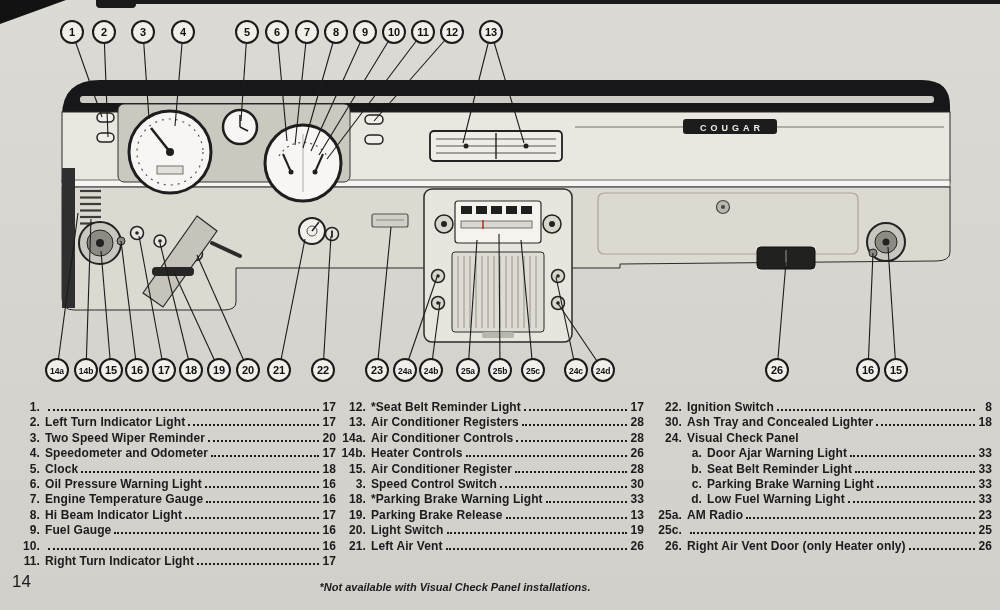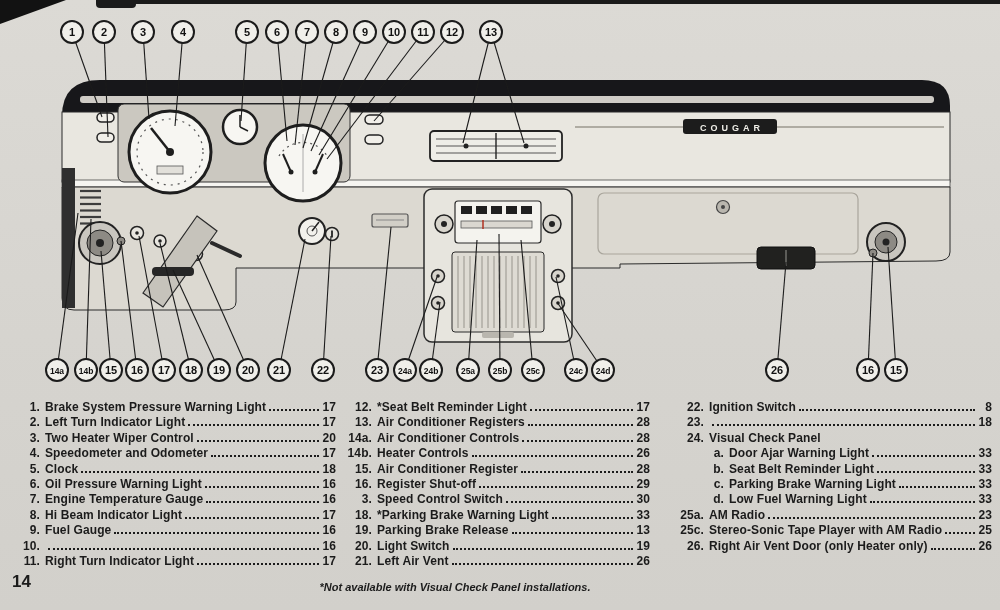--- a/index.html
+++ b/index.html
@@ -21,34 +21,34 @@
   .callout-circle{fill:#f0efea;stroke:#1b1b1b;stroke-width:2;}
   .callout-text{font-family:"Liberation Sans",sans-serif;font-weight:700;font-size:11px;
     text-anchor:middle;fill:#111;}
   .callout-text.small{font-size:8.5px;}
   .nameplate-text{font-family:"Liberation Sans",sans-serif;font-weight:700;font-size:9px;
     letter-spacing:4px;text-anchor:middle;fill:#efeee8;}
   
   .legend{position:absolute;top:400px;left:10px;right:8px;display:flex;}
   .legend-col{box-sizing:border-box;}
   .legend-col[data-col="0"]{flex:0 0 326px;}
-  .legend-col[data-col="1"]{flex:0 0 308px;margin-left:6px;}
-  .legend-col[data-col="2"]{flex:1 1 auto;margin-left:24px;}
+  .legend-col[data-col="1"]{flex:0 0 308px;}
+  .legend-col[data-col="2"]{flex:1 1 auto;margin-left:8px;}
   .legend-row{display:flex;align-items:baseline;height:15.4px;
     font-size:12px;font-weight:700;letter-spacing:.1px;white-space:nowrap;}
   .legend-row .num{flex:0 0 30px;text-align:right;padding-right:5px;}
   .legend-row.indent{padding-left:36px;}
   .legend-row.indent .num{flex:0 0 14px;}
   .legend-row .label{flex:0 0 auto;}
   .legend-row .leader{flex:1 1 auto;min-width:8px;border-bottom:2px dotted #1b1b1b;
     margin:0 3px 3px 3px;}
   .legend-row .pg{flex:0 0 auto;min-width:14px;text-align:right;}
   .footnote{position:absolute;top:581px;left:0;right:90px;text-align:center;
     font-size:11px;font-style:italic;font-weight:700;}
-  .page-number{position:absolute;top:572px;left:12px;font-size:17px;font-weight:700;}
+  .page-number{position:absolute;top:572px;left:12px;font-size:17px;font-weight:400;}
 </style>
 </head>
 <body>
 
 <div class="page">
 
   <div class="scan-top"></div>
   <div class="scan-bump"></div>
   <div class="scan-corner"></div>
 
@@ -410,33 +410,32 @@
             <text x="896" y="370" dy="3.5" class="callout-text">15</text>
           </g>
         </g>
     </svg>
   </div>
 
   <div class="legend">
     <div class="legend-col" data-col="0">
         <div class="legend-row">
           <span class="num">1.</span>
-          <span class="label">Brake System Pressure Warning Light</span>
           <span class="leader"></span>
           <span class="pg">17</span>
         </div>
         <div class="legend-row">
           <span class="num">2.</span>
           <span class="label">Left Turn Indicator Light</span>
           <span class="leader"></span>
           <span class="pg">17</span>
         </div>
         <div class="legend-row">
           <span class="num">3.</span>
-          <span class="label">Two Heater Wiper Control</span>
+          <span class="label">Two Speed Wiper Reminder</span>
           <span class="leader"></span>
           <span class="pg">20</span>
         </div>
         <div class="legend-row">
           <span class="num">4.</span>
           <span class="label">Speedometer and Odometer</span>
           <span class="leader"></span>
           <span class="pg">17</span>
         </div>
         <div class="legend-row">
@@ -506,26 +505,20 @@
           <span class="leader"></span>
           <span class="pg">26</span>
         </div>
         <div class="legend-row">
           <span class="num">15.</span>
           <span class="label">Air Conditioner Register</span>
           <span class="leader"></span>
           <span class="pg">28</span>
         </div>
         <div class="legend-row">
-          <span class="num">16.</span>
-          <span class="label">Register Shut-off</span>
-          <span class="leader"></span>
-          <span class="pg">29</span>
-        </div>
-        <div class="legend-row">
           <span class="num">3.</span>
           <span class="label">Speed Control Switch</span>
           <span class="leader"></span>
           <span class="pg">30</span>
         </div>
         <div class="legend-row">
           <span class="num">18.</span>
           <span class="label">*Parking Brake Warning Light</span>
           <span class="leader"></span>
           <span class="pg">33</span>
@@ -550,21 +543,22 @@
         </div>
       </div>
     <div class="legend-col" data-col="2">
         <div class="legend-row">
           <span class="num">22.</span>
           <span class="label">Ignition Switch</span>
           <span class="leader"></span>
           <span class="pg">8</span>
         </div>
         <div class="legend-row">
-          <span class="num">23.</span>
+          <span class="num">30.</span>
+          <span class="label">Ash Tray and Concealed Lighter</span>
           <span class="leader"></span>
           <span class="pg">18</span>
         </div>
         <div class="legend-row">
           <span class="num">24.</span>
           <span class="label">Visual Check Panel</span>
         </div>
         <div class="legend-row indent">
           <span class="num">a.</span>
           <span class="label">Door Ajar Warning Light</span>
@@ -590,21 +584,20 @@
           <span class="pg">33</span>
         </div>
         <div class="legend-row">
           <span class="num">25a.</span>
           <span class="label">AM Radio</span>
           <span class="leader"></span>
           <span class="pg">23</span>
         </div>
         <div class="legend-row">
           <span class="num">25c.</span>
-          <span class="label">Stereo-Sonic Tape Player with AM Radio</span>
           <span class="leader"></span>
           <span class="pg">25</span>
         </div>
         <div class="legend-row">
           <span class="num">26.</span>
           <span class="label">Right Air Vent Door (only Heater only)</span>
           <span class="leader"></span>
           <span class="pg">26</span>
         </div>
       </div>

